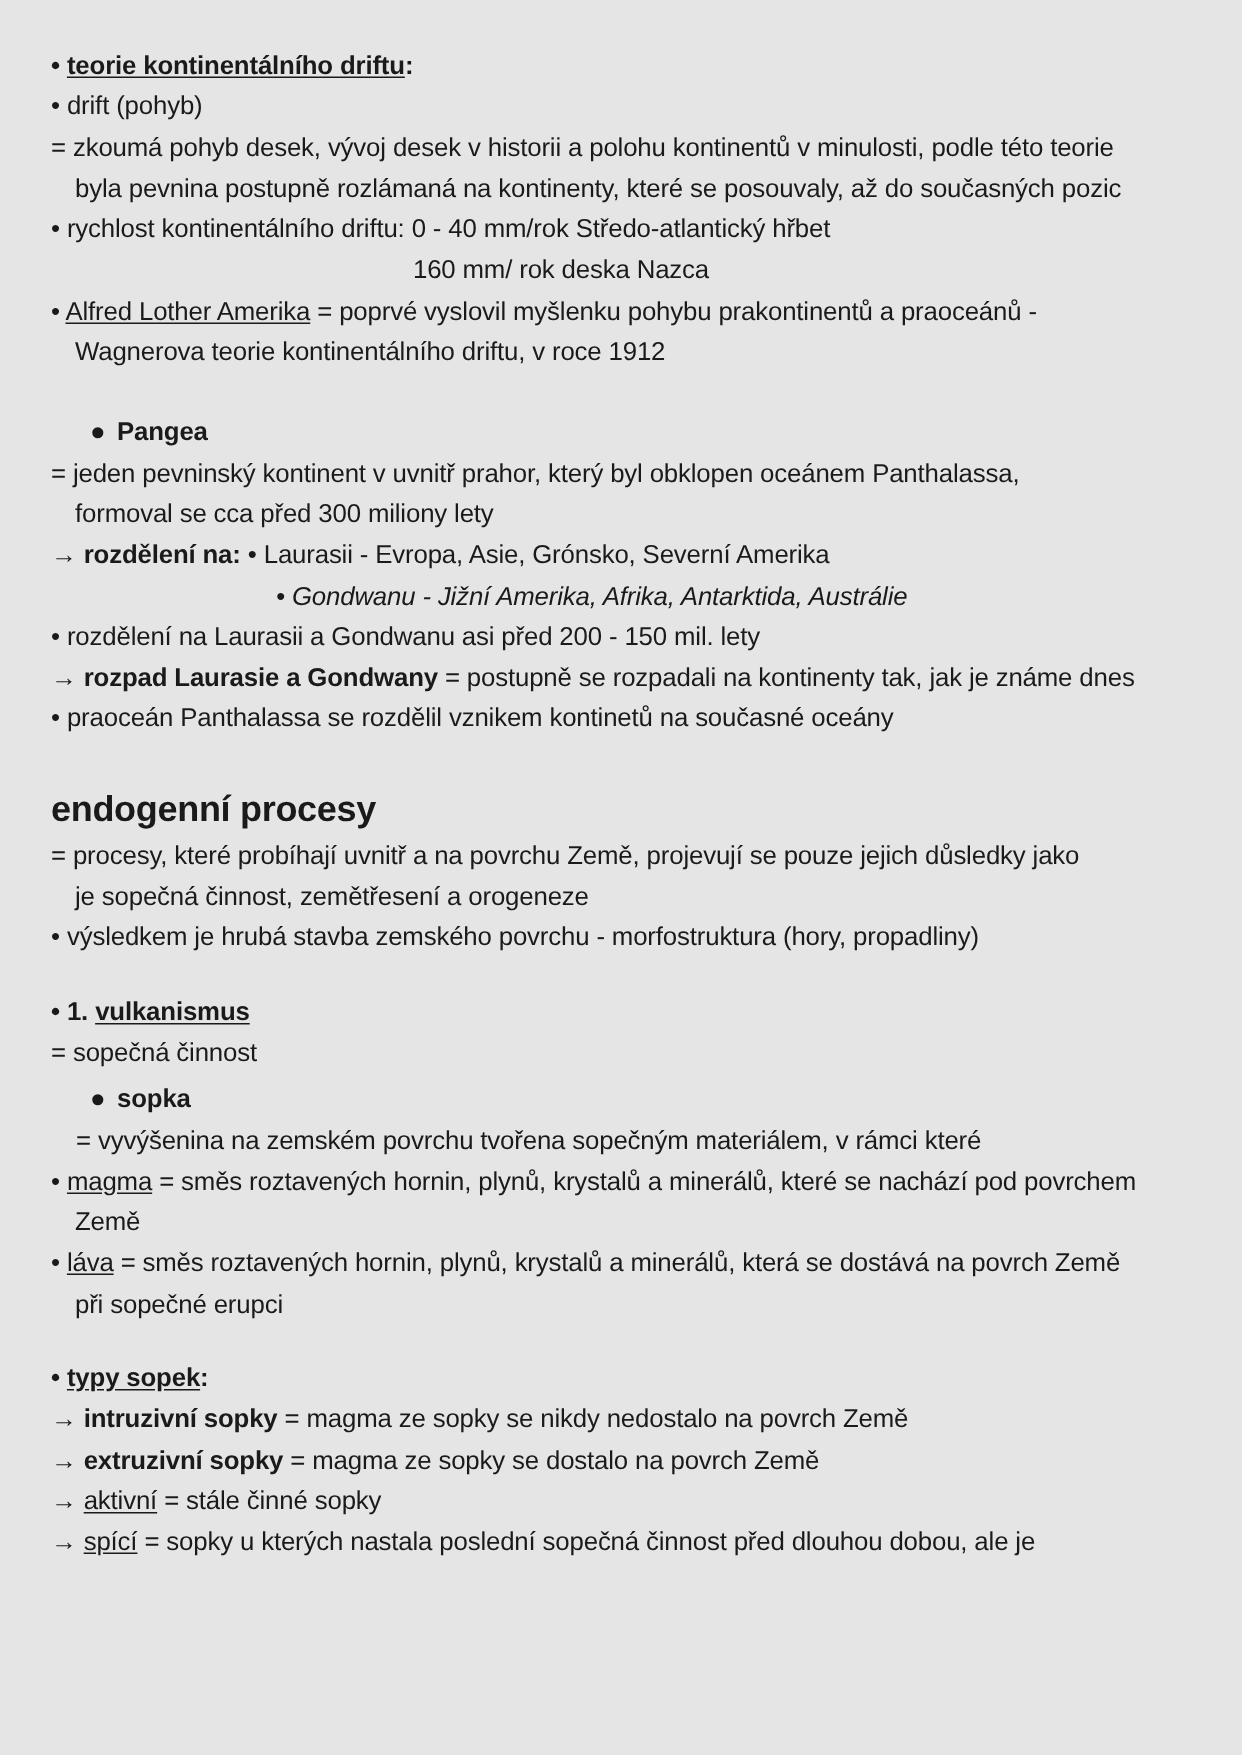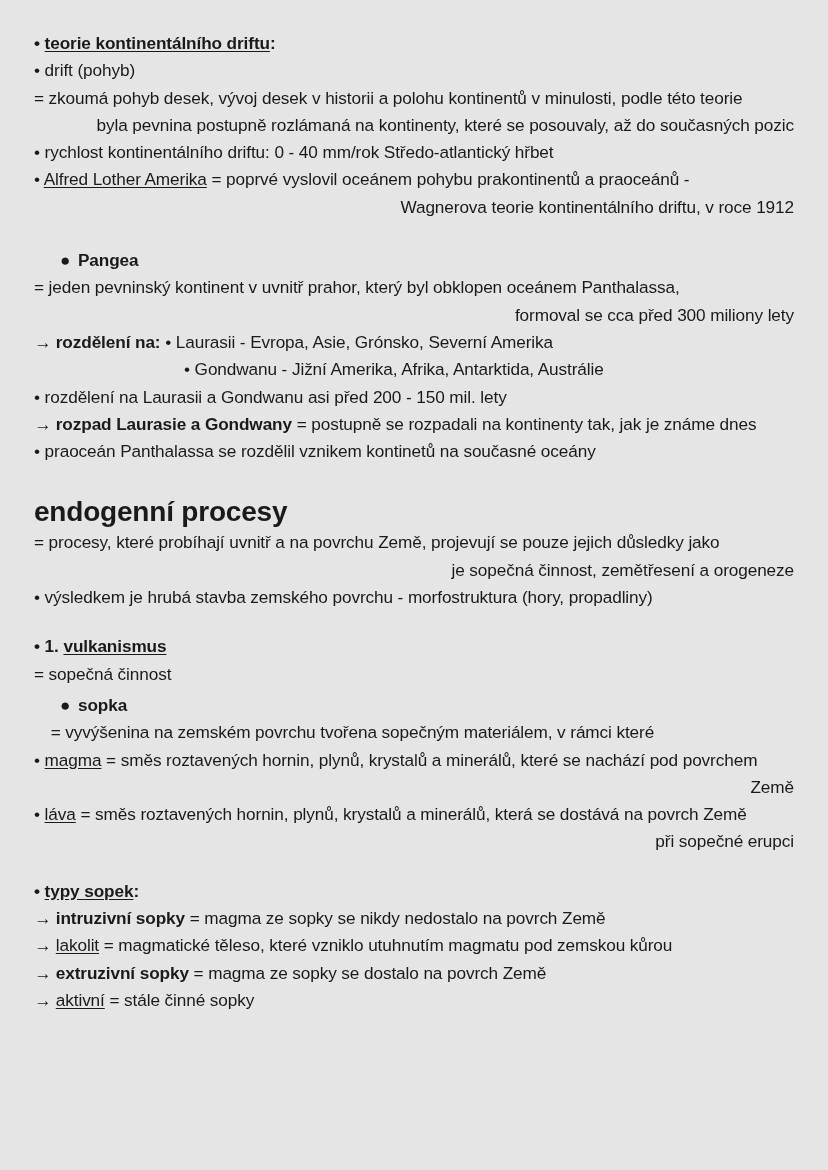--- a/index.html
+++ b/index.html
@@ -31,21 +31,20 @@
   
   .line {
     white-space: pre-wrap;
     letter-spacing: -0.1px;
   }
   .bullet-line {
     padding-left: 0px;
   }
   .cont {            
     padding-left: 16px;
-    text-align: right;
   }
   .cont-sm {
     padding-left: 12px;
   }
   .eq {
     padding-left: 0px;
   }
 
   .sub-bullet {
     padding-left: 26px;
@@ -57,28 +56,29 @@
     width: 18px;
   }
 
   .center-line {
     text-align: center;
     padding-right: 80px;
   }
 
   .indent-sub {
     padding-left: 150px;
+    font-style: italic;
   }
 
   b, .b { font-weight: bold; }
   u, .u { text-decoration: underline; text-underline-offset: 1.5px; }
   i, .i { }
 
   .heading {
-    font-size: 28px;
+    font-size: 24px;
     font-weight: bold;
     line-height: 34px;
     letter-spacing: -0.2px;
   }
   .spacer-md { height: 22px; }
   .spacer-lg { height: 30px; }
 </style>
 </head>
 <body>
 
@@ -87,22 +87,23 @@
 
     <div class="line bullet-line"><span class="b">•</span> <span class="b u">teorie kontinentálního driftu</span><span class="b">:</span></div>
 
     <div class="line bullet-line"><span>•</span> <span class="i">drift (pohyb)</span></div>
 
     <div class="line eq">= zkoumá pohyb desek, vývoj desek v historii a polohu kontinentů v minulosti, podle této teorie</div>
     <div class="line cont">byla pevnina postupně rozlámaná na kontinenty, které se posouvaly, až do současných pozic</div>
 
     <div class="line bullet-line"><span>•</span> <span>rychlost kontinentálního driftu: 0 - 40 mm/rok Středo-atlantický hřbet</span></div>
 
+    <div class="line center-line">160 mm/ rok deska Nazca</div>
 
-    <div class="line bullet-line"><span>•</span> <span class="u">Alfred Lother Amerika</span><span> = poprvé vyslovil oceánem pohybu prakontinentů a praoceánů -</span></div>
+    <div class="line bullet-line"><span>•</span> <span class="u">Alfred Lother Amerika</span><span> = poprvé vyslovil myšlenku pohybu prakontinentů a praoceánů -</span></div>
     <div class="line cont">Wagnerova teorie kontinentálního driftu, v roce 1912</div>
 
     <div class="spacer-md"></div>
 
     <div class="line sub-bullet"><span class="dot">●</span><span>Pangea</span></div>
 
     <div class="line eq">= jeden pevninský kontinent v uvnitř prahor, který byl obklopen oceánem Panthalassa,</div>
     <div class="line cont">formoval se cca před 300 miliony lety</div>
 
     <div class="line"><span class="b">→</span> <span class="b">rozdělení na:</span> <span>•</span> <span>Laurasii - Evropa, Asie, Grónsko, Severní Amerika</span></div>
@@ -140,21 +141,21 @@
 
     <div class="line bullet-line"><span>•</span> <span class="u">láva</span><span> = směs roztavených hornin, plynů, krystalů a minerálů, která se dostává na povrch Země</span></div>
     <div class="line cont">při sopečné erupci</div>
 
     <div class="spacer-md"></div>
 
     <div class="line bullet-line"><span class="b">•</span> <span class="b u">typy sopek</span><span class="b">:</span></div>
 
     <div class="line"><span>→</span> <span class="b">intruzivní sopky</span><span> = magma ze sopky se nikdy nedostalo na povrch Země</span></div>
 
-    <div class="line"><span>→</span> <span class="u">lakolit</span><span> = magmatické těleso, které vzniklo utuhnutím magmatu pod zemskou kůrou</span></div>
 
     <div class="line"><span>→</span> <span class="b">extruzivní sopky</span><span> = magma ze sopky se dostalo na povrch Země</span></div>
 
     <div class="line"><span>→</span> <span class="u">aktivní</span><span> = stále činné sopky</span></div>
 
+    <div class="line"><span>→</span> <span class="u">spící</span><span> = sopky u kterých nastala poslední sopečná činnost před dlouhou dobou, ale je</span></div>
 
   </div>
 </div>
 
 </body></html>

